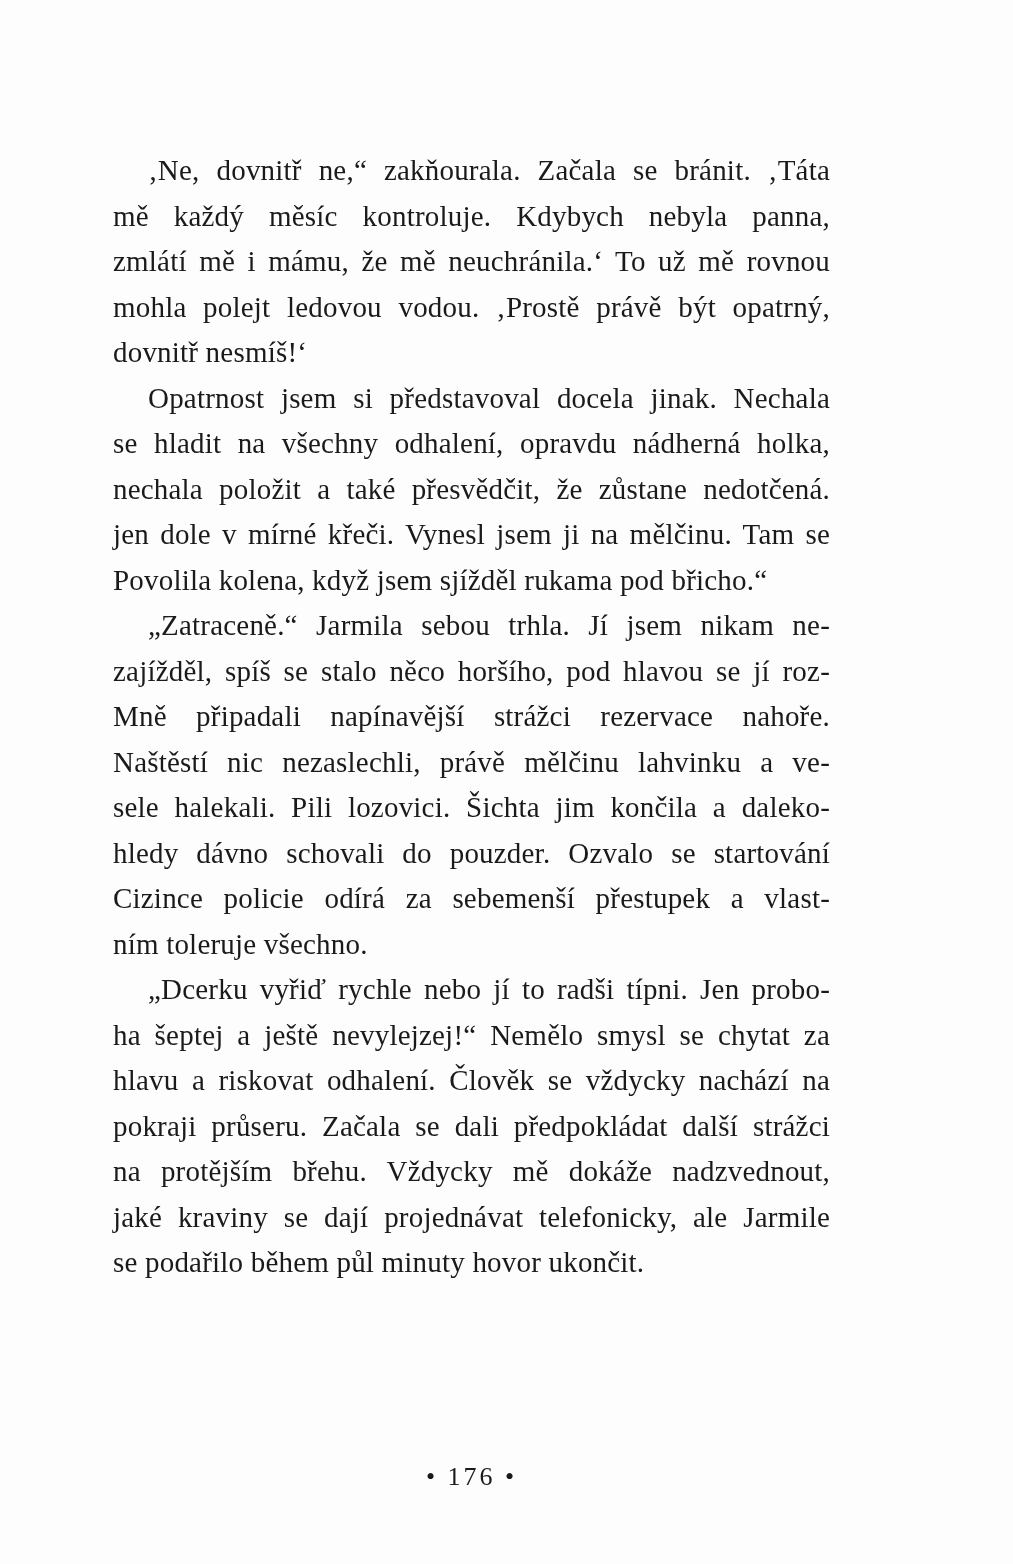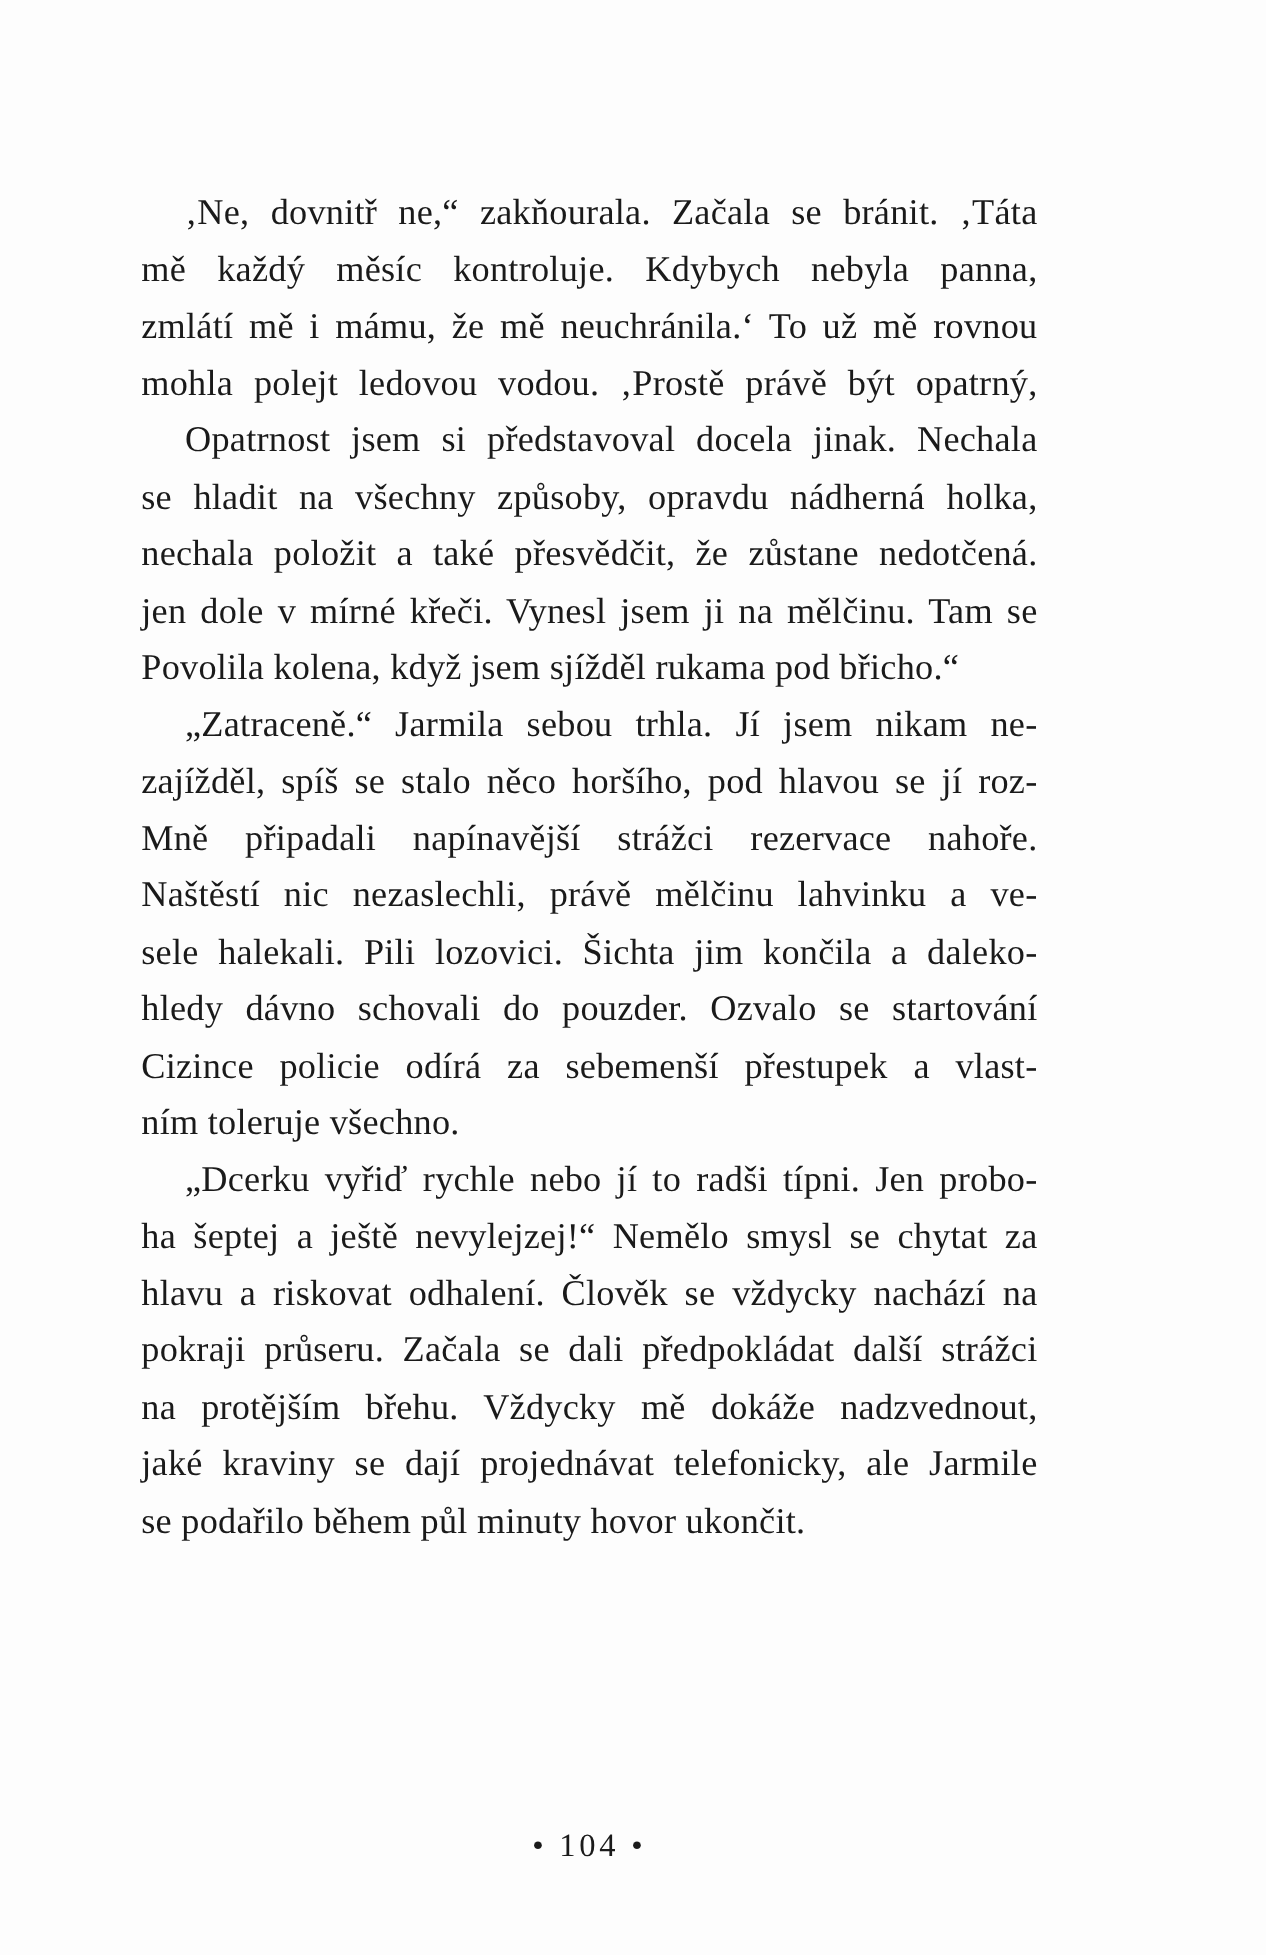--- a/index.html
+++ b/index.html
@@ -60,24 +60,25 @@
 </head>
 <body>
 
 <div class="book-page">
   <div class="text-block" id="text-block">
       <div class="paragraph">
         <div class="line first">‚Ne, dovnitř ne,“ zakňourala. Začala se bránit. ‚Táta</div>
         <div class="line">mě každý měsíc kontroluje. Kdybych nebyla panna,</div>
         <div class="line">zmlátí mě i mámu, že mě neuchránila.‘ To už mě rovnou</div>
         <div class="line">mohla polejt ledovou vodou. ‚Prostě právě být opatrný,</div>
+        <div class="line last">dovnitř nesmíš!‘</div>
       </div>
       <div class="paragraph">
         <div class="line first">Opatrnost jsem si představoval docela jinak. Nechala</div>
-        <div class="line">se hladit na všechny způsoby, opravdu nádherná holka,</div>
+        <div class="line">se hladit na všechny odhalení, opravdu nádherná holka,</div>
         <div class="line">nechala položit a také přesvědčit, že zůstane nedotčená.</div>
         <div class="line">jen dole v mírné křeči. Vynesl jsem ji na mělčinu. Tam se</div>
         <div class="line last">Povolila kolena, když jsem sjížděl rukama pod břicho.“</div>
       </div>
       <div class="paragraph">
         <div class="line first">„Zatraceně.“ Jarmila sebou trhla. Jí jsem nikam ne-</div>
         <div class="line">zajížděl, spíš se stalo něco horšího, pod hlavou se jí roz-</div>
         <div class="line">Mně připadali napínavější strážci rezervace nahoře.</div>
         <div class="line">Naštěstí nic nezaslechli, právě mělčinu lahvinku a ve-</div>
         <div class="line">sele halekali. Pili lozovici. Šichta jim končila a daleko-</div>
@@ -88,14 +89,14 @@
       <div class="paragraph">
         <div class="line first">„Dcerku vyřiď rychle nebo jí to radši típni. Jen probo-</div>
         <div class="line">ha šeptej a ještě nevylejzej!“ Nemělo smysl se chytat za</div>
         <div class="line">hlavu a riskovat odhalení. Člověk se vždycky nachází na</div>
         <div class="line">pokraji průseru. Začala se dali předpokládat další strážci</div>
         <div class="line">na protějším břehu. Vždycky mě dokáže nadzvednout,</div>
         <div class="line">jaké kraviny se dají projednávat telefonicky, ale Jarmile</div>
         <div class="line last">se podařilo během půl minuty hovor ukončit.</div>
       </div>
     </div>
-  <div class="page-number">• 104 •</div>
+  <div class="page-number">• 176 •</div>
 </div>
 
 </body></html>

